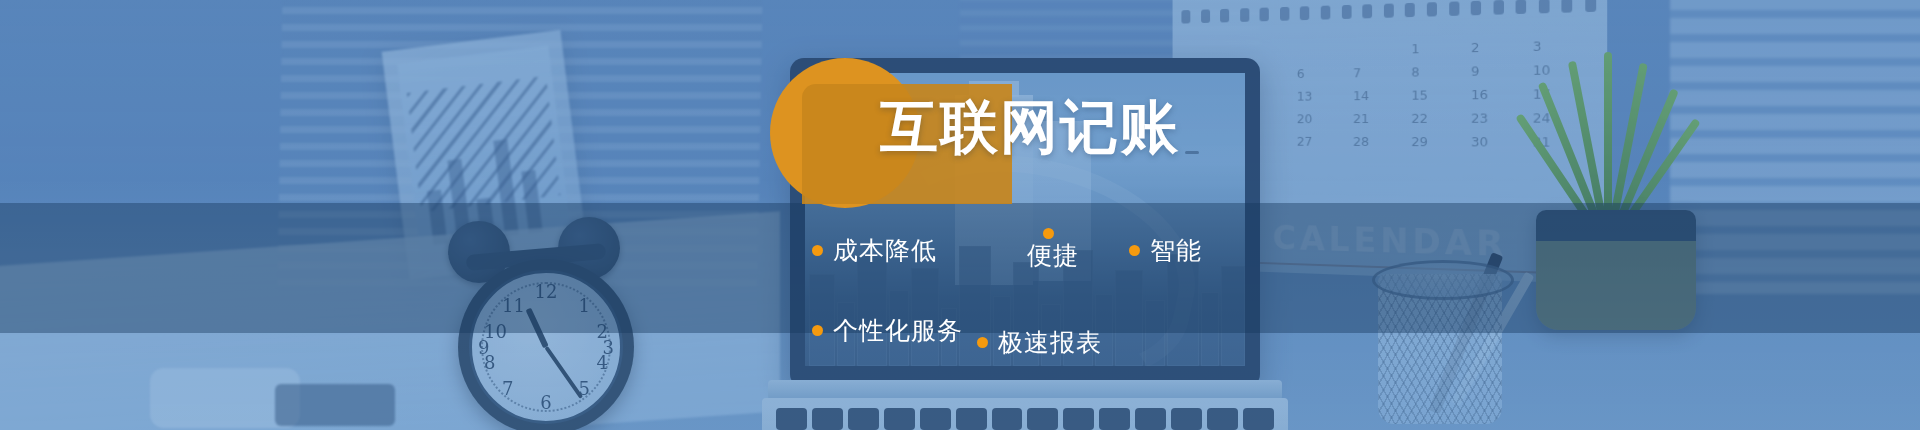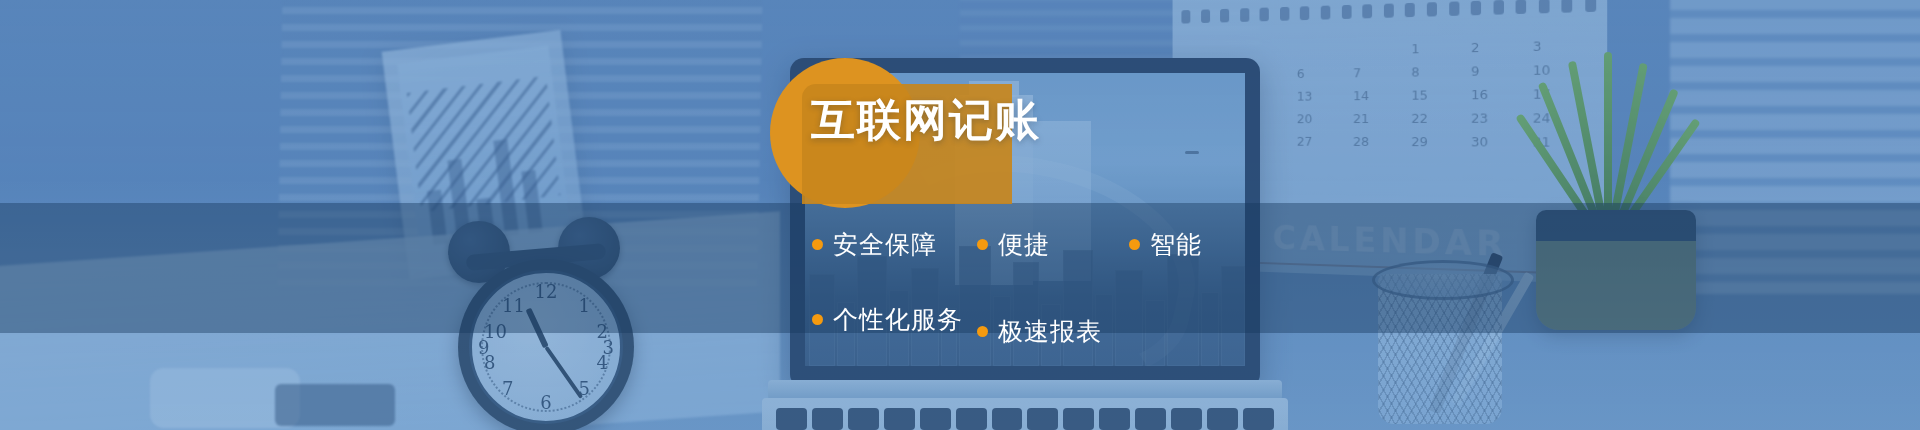--- a/index.html
+++ b/index.html
@@ -254,37 +254,37 @@
   }
   .rsquare{
     position:absolute;left:802px;top:84px;width:210px;height:120px;border-radius:14px 0 0 0;
     background:#c8861c;
     opacity:.92;
   }
 
   
   .content{position:absolute;left:0;top:0;right:0;bottom:0;}
   .title{
-    position:absolute;left:811px;top:98px;
-    font-size:44px;line-height:1;font-weight:700;color:#ffffff;
+    position:absolute;left:880px;top:98px;
+    font-size:58px;line-height:1;font-weight:700;color:#ffffff;
     letter-spacing:2px;
     text-shadow:0 2px 6px rgba(12,34,60,.28);
   }
   .features{
     position:absolute;left:812px;top:228px;width:520px;
   }
   .frow{display:flex;align-items:center;margin-bottom:30px;}
   .frow:last-child{margin-bottom:0;text-align:right;}
   .fitem{display:flex;align-items:center;color:#ffffff;font-size:25px;font-weight:400;letter-spacing:1px;}
   .dot{
     width:11px;height:11px;border-radius:50%;background:#f59a0f;
     margin-right:10px;flex:none;
   }
   .r1 .fitem:nth-child(1){width:165px;}
-  .r1 .fitem:nth-child(2){width:152px;}
+  .r1 .fitem:nth-child(2){width:152px;flex-direction:column;}
   .r2 .fitem:nth-child(1){width:165px;}
   .r2 .fitem:nth-child(2){width:152px;margin-top:24px;}
 </style>
 </head>
 <body>
 
 <div class="banner">
 
   <div class="bg">
     <div class="bg-base"></div>
@@ -476,21 +476,21 @@
 
   <div class="content">
 
     <div class="title">互联网记账</div>
 
     <div class="features">
 
       <div class="frow r1">
         <div class="fitem">
           <span class="dot"></span>
-          <span>安全保障</span>
+          <span>成本降低</span>
         </div>
         <div class="fitem">
           <span class="dot"></span>
           <span>便捷</span>
         </div>
         <div class="fitem">
           <span class="dot"></span>
           <span>智能</span>
         </div>
       </div>

